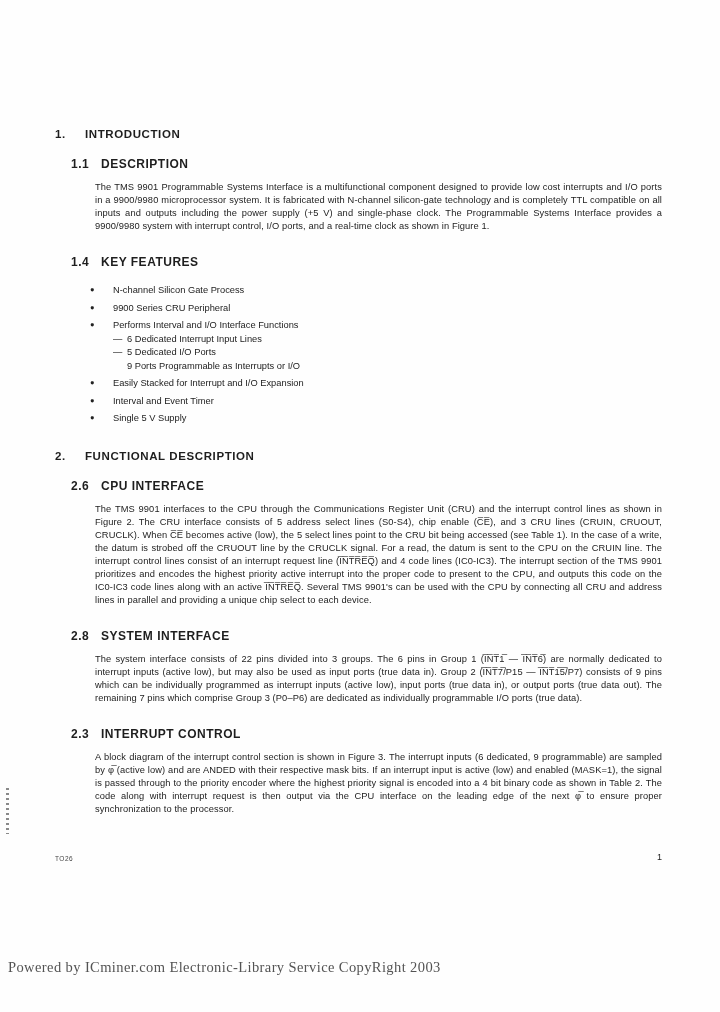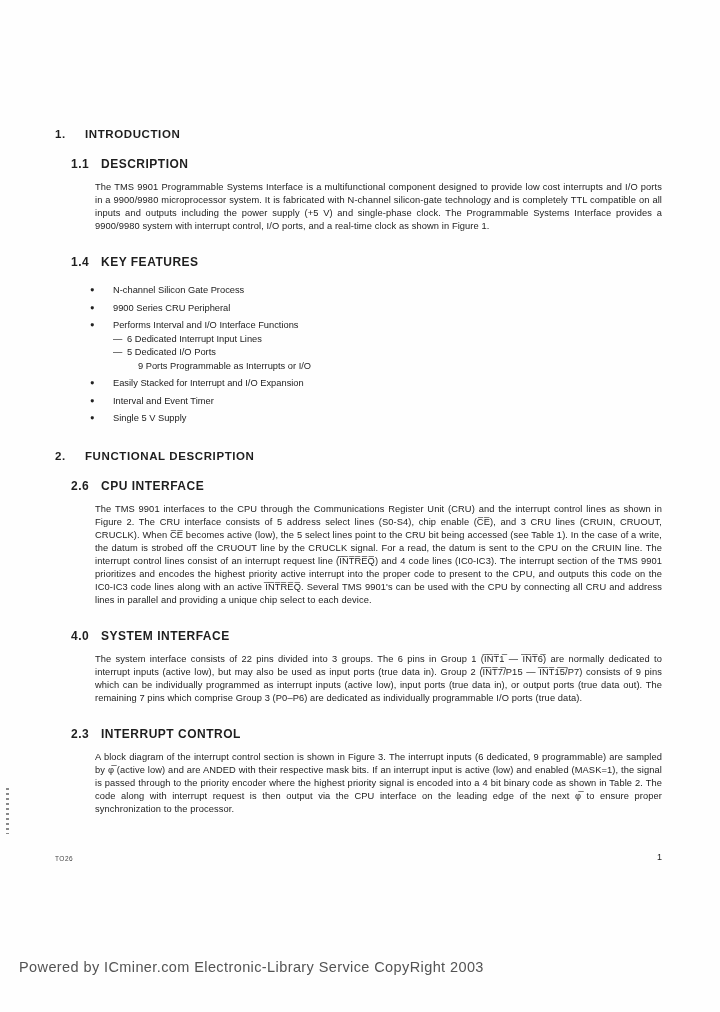--- a/index.html
+++ b/index.html
@@ -21,30 +21,30 @@
     text-align: justify; letter-spacing: 0.1px;
     color: #222;
   }
   .sub2 .body { margin-bottom: 22px; margin-left: 40px; }
   .features { margin: 15px 0 26px 35px; font-size: 9.3px; line-height: 12px; color: #222; }
   .feature { display: flex; margin-bottom: 5.5px; }
   .bullet { width: 23px; font-size: 7.5px; line-height: 12px; flex: 0 0 23px; }
   .fbody { flex: 1; }
   .subitem { display: flex; margin-top: 1.5px; }
   .dash { width: 14px; flex: 0 0 14px; }
-  .subnote { margin-left: 25px; margin-top: 1.5px; }
+  .subnote { margin-left: 14px; margin-top: 1.5px; }
   .footer {
     position: absolute; top: 852px; left: 55px; width: 607px;
     display: flex; justify-content: space-between; align-items: flex-end;
   }
   .footer-code { font-size: 6.5px; color: #444; letter-spacing: 0.5px; }
   .footer-page { font-size: 9px; color: #222; }
   .watermark {
-    position: absolute; left: 19px; top: 959px;
-    font-family: Liberation Sans, sans-serif;
+    position: absolute; left: 8px; top: 959px;
+    font-family: Liberation Serif, serif;
     font-size: 14.5px; letter-spacing: 0.4px;
     color: #454545; white-space: nowrap;
     opacity: 0.92;
   }
   .spine {
     position: absolute; left: 6px; top: 788px; width: 3px; height: 46px;
     background: repeating-linear-gradient(to bottom, #4a4a4a 0 2px, transparent 2px 5px);
     opacity: 0.65;
   }
 </style>
@@ -113,21 +113,21 @@
 
   <div class="sub2">
     <div class="h2">
       <span class="num">2.6</span><span>CPU INTERFACE</span>
     </div>
     <p class="body">The TMS 9901 interfaces to the CPU through the Communications Register Unit (CRU) and the interrupt control lines as shown in Figure 2. The CRU interface consists of 5 address select lines (S0-S4), chip enable (C̅E̅), and 3 CRU lines (CRUIN, CRUOUT, CRUCLK). When C̅E̅ becomes active (low), the 5 select lines point to the CRU bit being accessed (see Table 1). In the case of a write, the datum is strobed off the CRUOUT line by the CRUCLK signal. For a read, the datum is sent to the CPU on the CRUIN line. The interrupt control lines consist of an interrupt request line (I̅N̅T̅R̅E̅Q̅) and 4 code lines (IC0-IC3). The interrupt section of the TMS 9901 prioritizes and encodes the highest priority active interrupt into the proper code to present to the CPU, and outputs this code on the IC0-IC3 code lines along with an active I̅N̅T̅R̅E̅Q̅. Several TMS 9901's can be used with the CPU by connecting all CRU and address lines in parallel and providing a unique chip select to each device.</p>
   </div>
 
   <div class="sub2">
     <div class="h2">
-      <span class="num">4.0</span><span>SYSTEM INTERFACE</span>
+      <span class="num">2.8</span><span>SYSTEM INTERFACE</span>
     </div>
     <p class="body">The system interface consists of 22 pins divided into 3 groups. The 6 pins in Group 1 (I̅N̅T̅1̅ — I̅N̅T̅6̅) are normally dedicated to interrupt inputs (active low), but may also be used as input ports (true data in). Group 2 (I̅N̅T̅7̅/P15 — I̅N̅T̅1̅5̅/P7) consists of 9 pins which can be individually programmed as interrupt inputs (active low), input ports (true data in), or output ports (true data out). The remaining 7 pins which comprise Group 3 (P0–P6) are dedicated as individually programmable I/O ports (true data).</p>
   </div>
 
   <div class="sub2">
     <div class="h2">
       <span class="num">2.3</span><span>INTERRUPT CONTROL</span>
     </div>
     <p class="body">A block diagram of the interrupt control section is shown in Figure 3. The interrupt inputs (6 dedicated, 9 programmable) are sampled by φ̅ (active low) and are ANDED with their respective mask bits. If an interrupt input is active (low) and enabled (MASK=1), the signal is passed through to the priority encoder where the highest priority signal is encoded into a 4 bit binary code as shown in Table 2. The code along with interrupt request is then output via the CPU interface on the leading edge of the next φ̅ to ensure proper synchronization to the processor.</p>
   </div>

